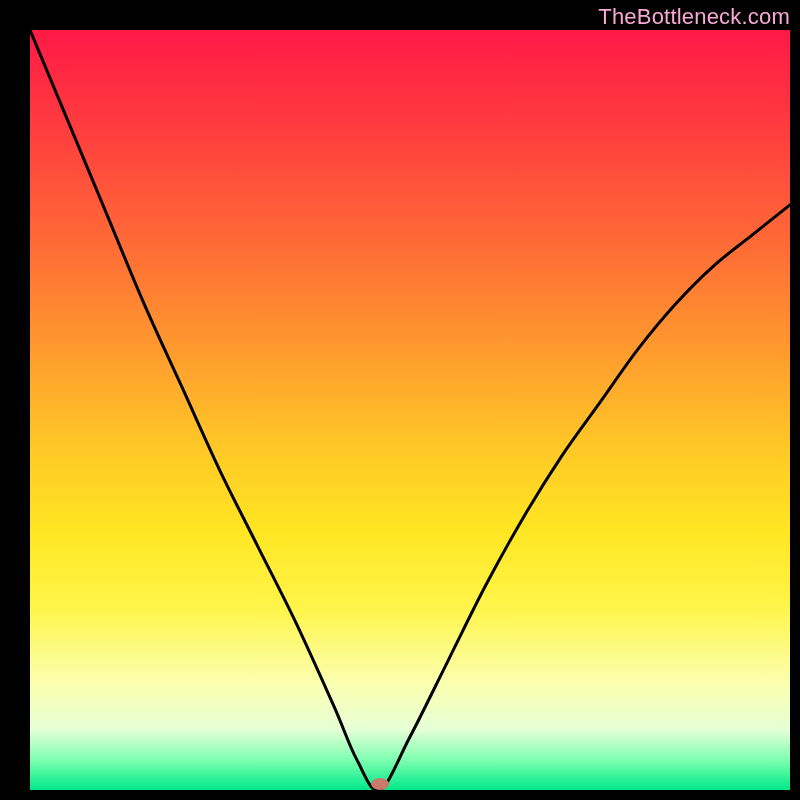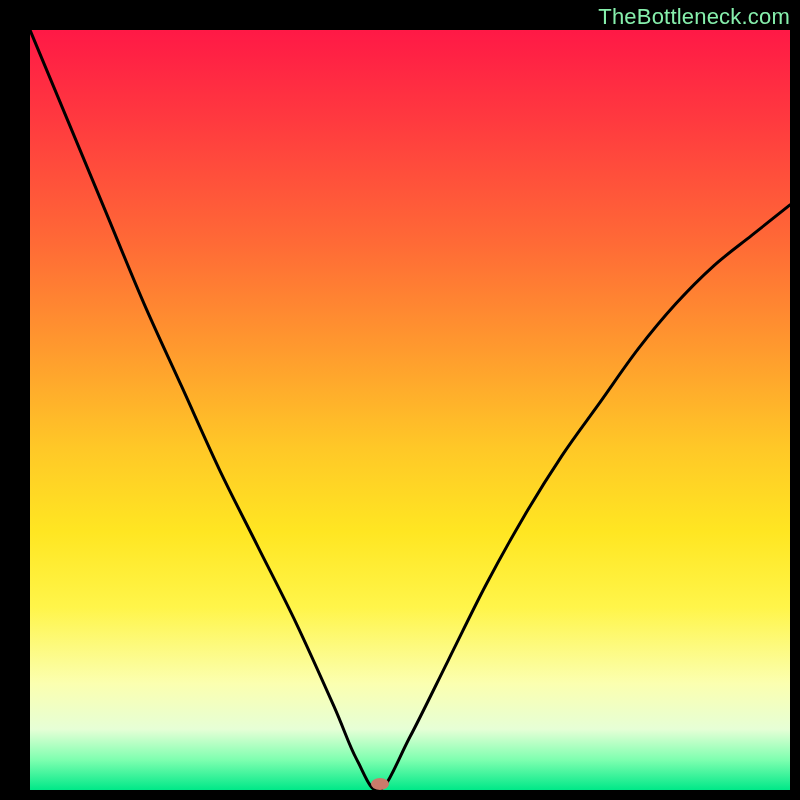--- a/index.html
+++ b/index.html
@@ -14,21 +14,21 @@
   .frame {
     position: relative;
     width: 800px;
     height: 800px;
     background: #000;
   }
   .watermark {
     position: absolute;
     top: 4px;
     right: 10px;
-    color: #86efac;
+    color: #f9a8d4;
     font-size: 22px;
     font-weight: 500;
     letter-spacing: 0.2px;
     z-index: 10;
   }
   .plot-area {
     position: absolute;
     left: 30px;
     top: 30px;
     width: 760px;

